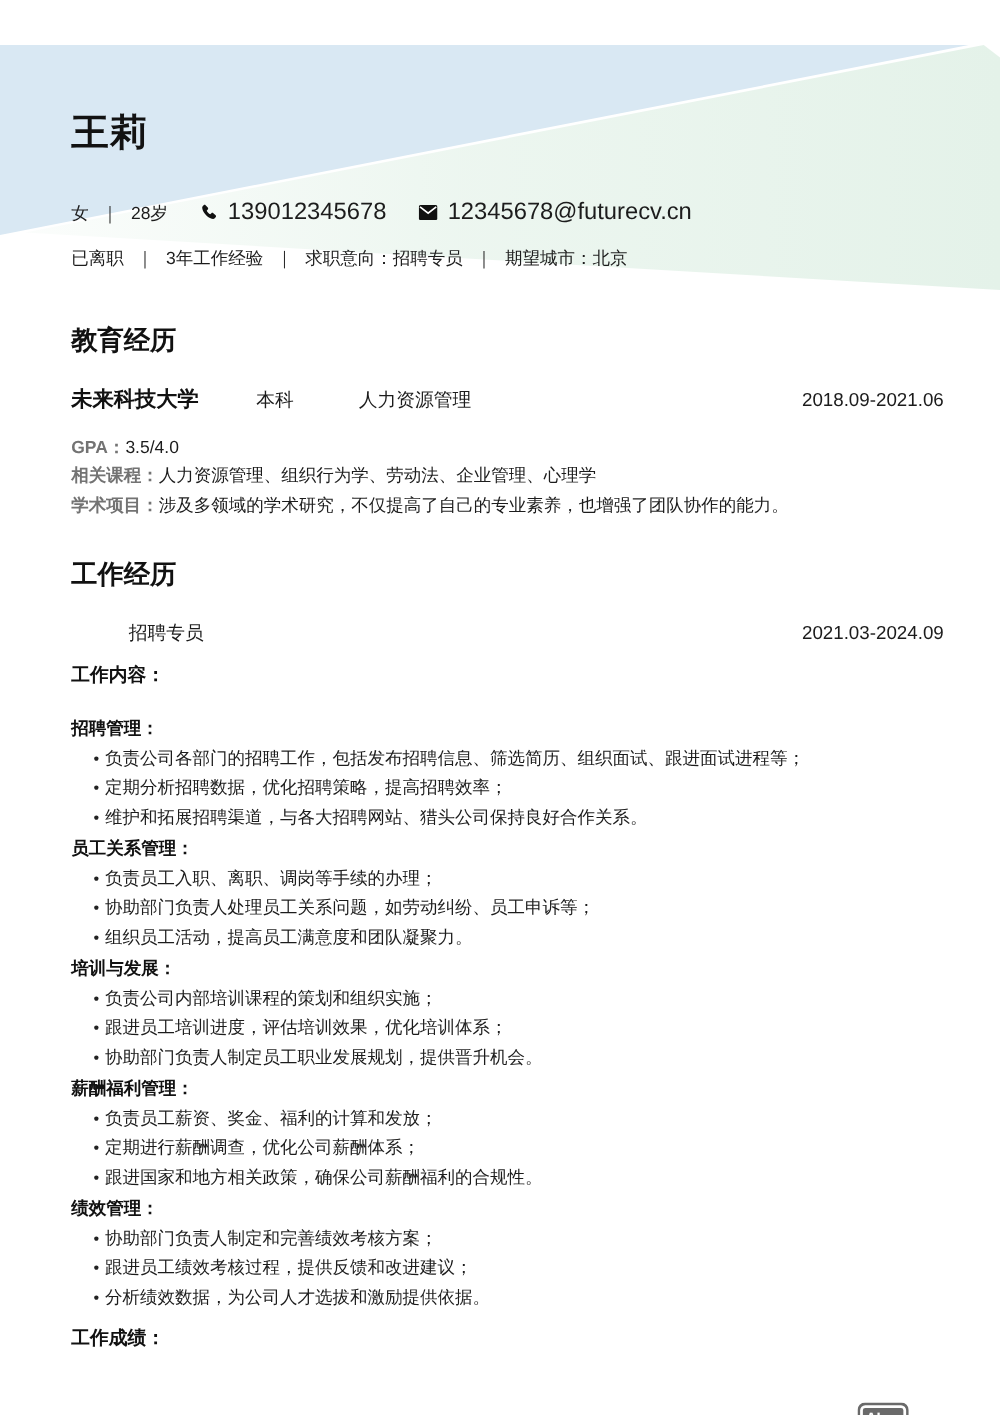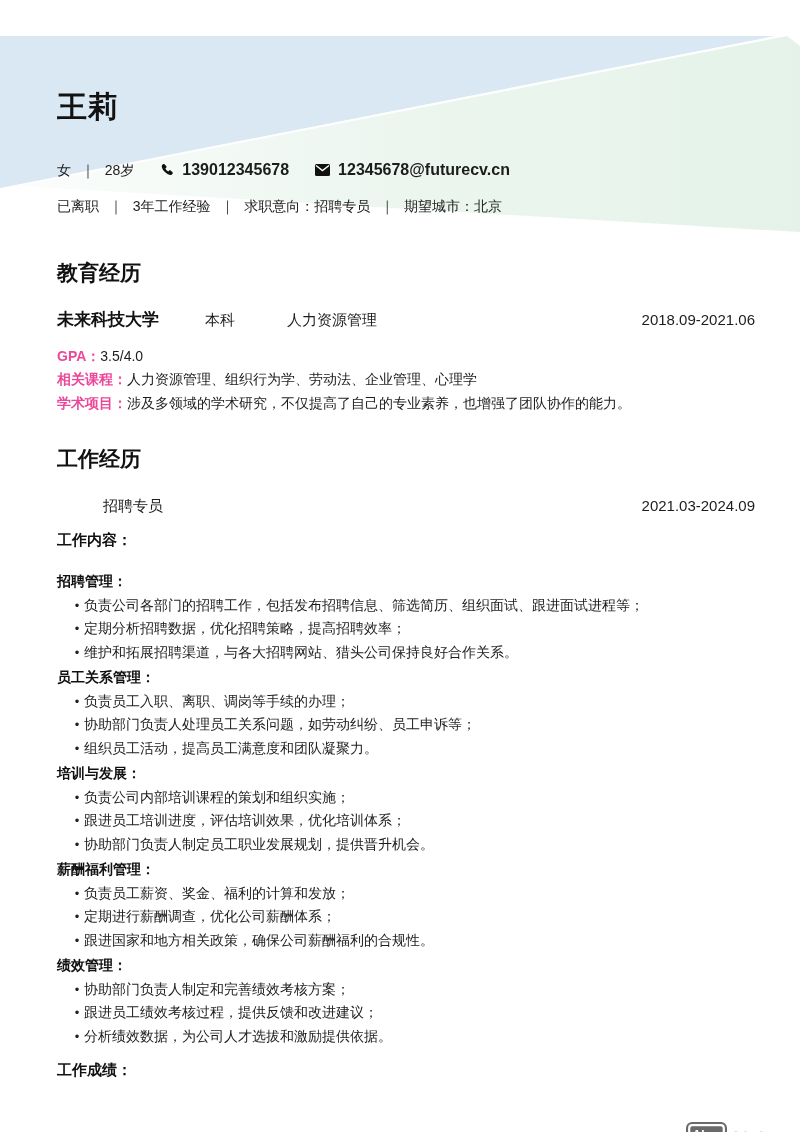--- a/index.html
+++ b/index.html
@@ -22,21 +22,21 @@
     letter-spacing:1px;
   }
 
   .contact-row {
     margin-top:34px;
     display:flex; align-items:center;
     font-size:14px; line-height:20px; color:#1c1c1c;
   }
   .contact-row .sep, .status-row .sep { margin:0 10px; font-size:14px; color:#2a2a2a; }
   .cicon { display:inline-flex; align-items:center; margin:0 8px 0 26px; }
-  .contact-row .num { font-size:16px;font-weight:bold; }
+  .contact-row .num { font-size:19px; }
 
   .status-row {
     margin-top:16px;
     display:flex; align-items:flex-end;
     font-size:14px; line-height:20px; color:#1c1c1c;
   }
 
   .section-title {
     margin-top:44px;
     font-size:21px; line-height:25px; font-weight:700; color:#111111;
@@ -49,21 +49,21 @@
     font-size:15px; line-height:20px;
   }
   .entry-main { font-size:17px; font-weight:700; color:#111111;text-align:center; }
   .entry-degree { margin-left:46px; }
   .entry-major { margin-left:52px;text-align:center; }
   .entry-period { margin-left:auto; font-size:15px; color:#1c1c1c; }
   .work-row .entry-degree { margin-left:46px; }
 
   .edu-details { margin-top:15px; }
   .detail-line { line-height:23.4px; font-size:14px; }
-  .detail-line b { font-weight:700; color:#ec4899;text-align:right; }
+  .detail-line b { font-weight:700; color:#737373;text-align:right; }
 
   .block-label {
     margin-top:15px;
     font-size:15px; line-height:17px; font-weight:700; color:#111111;
   }
   .achv-label { margin-top:13px; }
 
   #work-groups { margin-top:22px; }
   .wg-heading {
     margin-top:2px;

